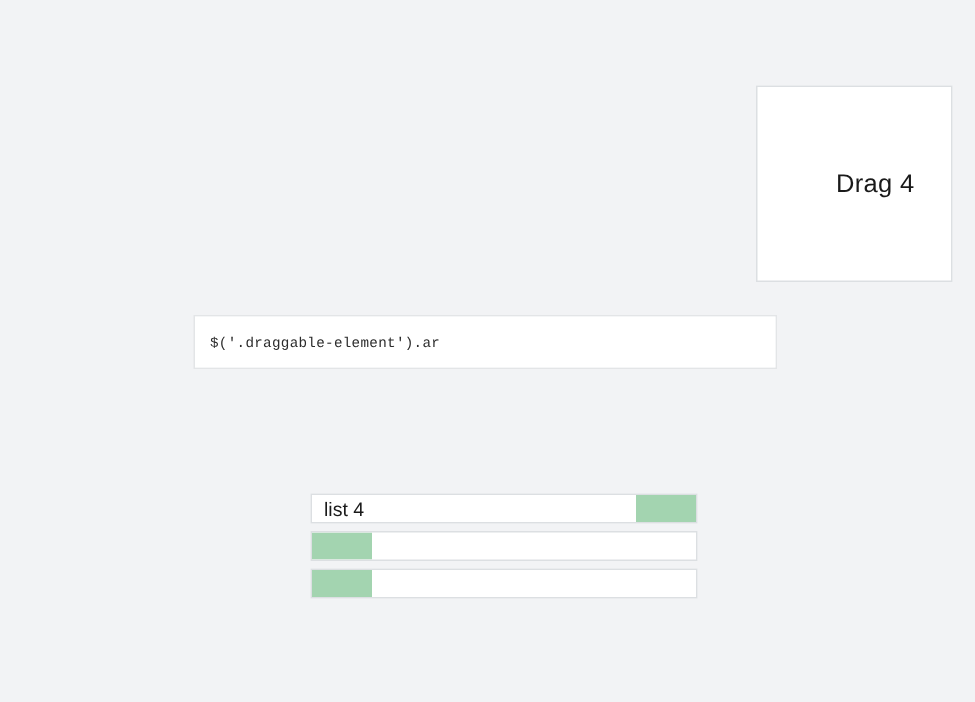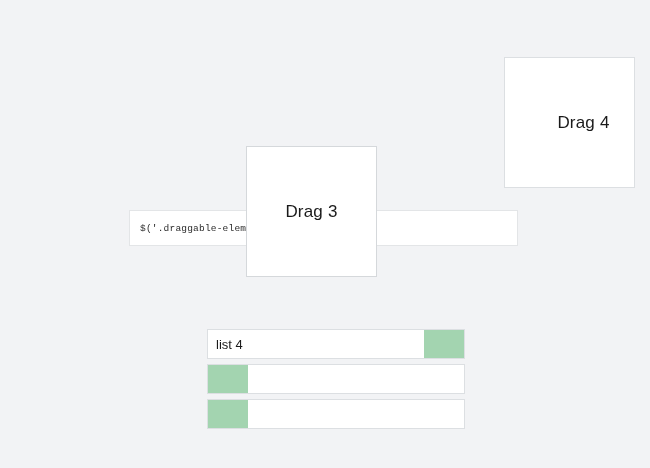--- a/index.html
+++ b/index.html
@@ -104,21 +104,21 @@
   }
 
   
   .sortable-list {
     position: absolute;
     left: 207px;
     top: 329px;
     width: 258px;
   }
   .list-item {
-    height: 30px;
+    height: 20px;
     margin-bottom: 5px;
     border: 1px solid #dcdfe2;
     box-sizing: border-box;
     background: #ffffff;
     display: flex;
     align-items: stretch;
     overflow: hidden;
   }
   .list-item .item-text {
     flex: 1;
@@ -145,23 +145,20 @@
   <div class="drag-box" id="drag-4">
     <span class="drag-label">Drag 4</span>
   </div>
 
   <div class="code-block">
     <div class="code-body">
       <span class="code-text">$('.draggable-element').ar</span>
     </div>
   </div>
 
-  <div class="drag-box" id="drag-3">
-    <span class="drag-label">Drag 3</span>
-  </div>
 
 
   <div class="sortable-list">
     <div class="list-item">
       <span class="item-text">list 4</span>
       <span class="drag-handle"></span>
     </div>
     <div class="list-item">
       <span class="drag-handle"></span>
     </div>

